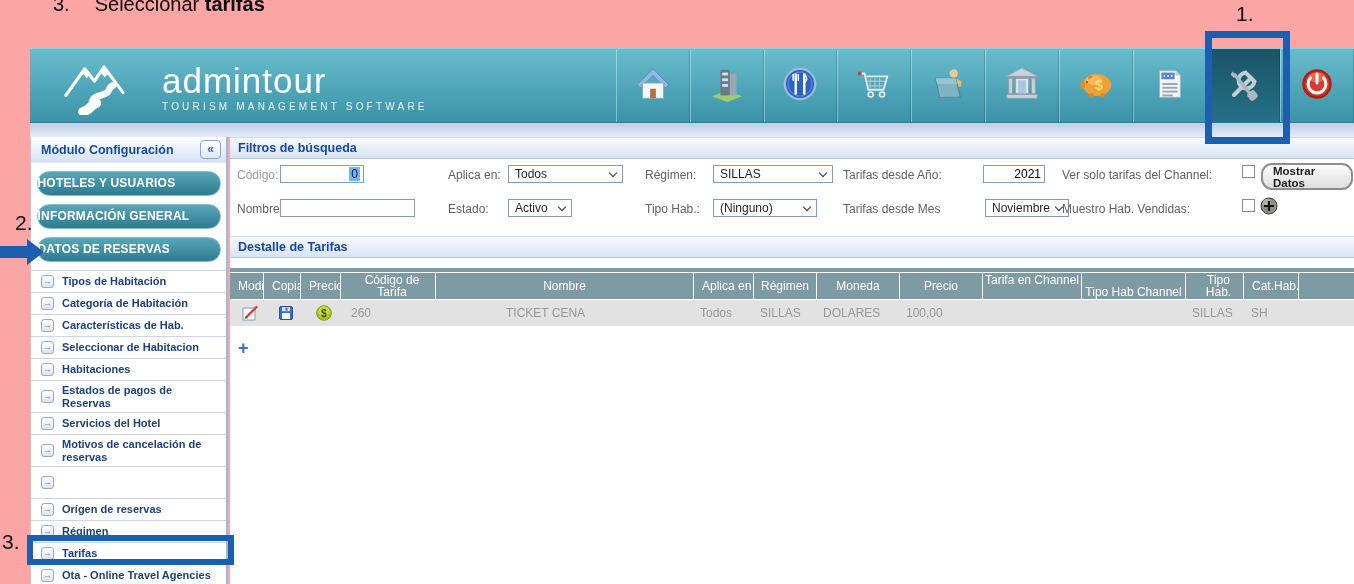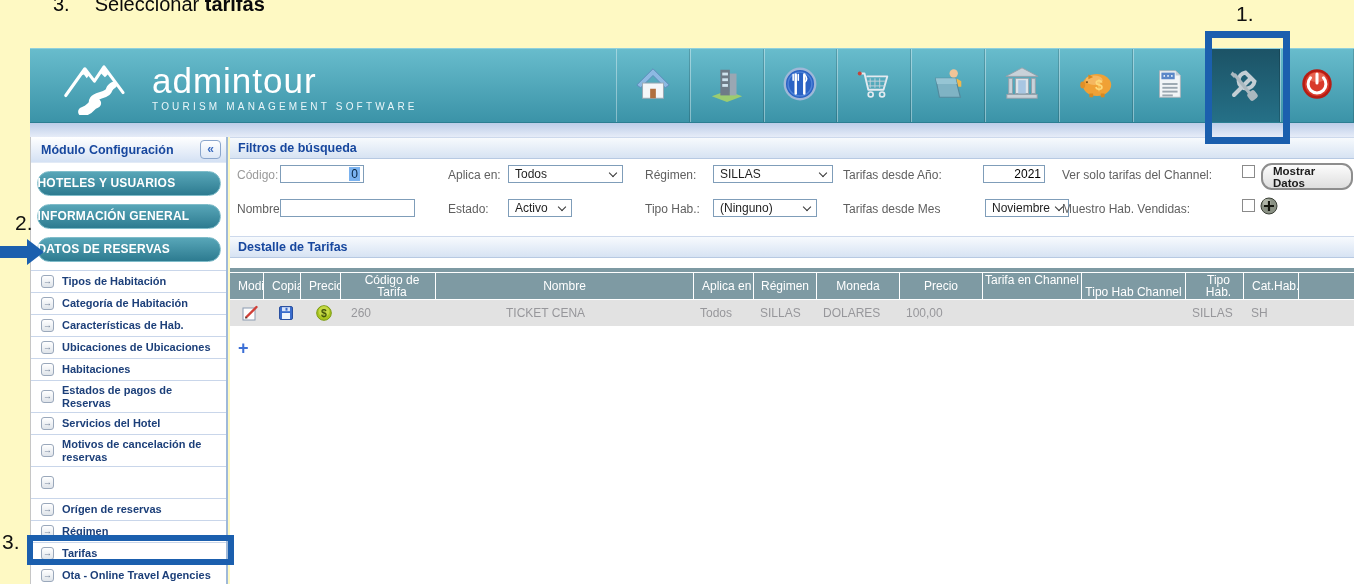--- a/index.html
+++ b/index.html
@@ -1,30 +1,30 @@
 <!DOCTYPE html>
 <html><head>
 <meta charset="utf-8">
 <style>
   *{margin:0;padding:0;box-sizing:border-box}
   html,body{background:#fff}
   .page{position:relative;width:1354px;height:584px;overflow:hidden;
-        font-family:"Liberation Sans","DejaVu Sans",sans-serif;background:#fef9c3}
+        font-family:"Liberation Sans","DejaVu Sans",sans-serif;background:#fca5a5}
   .abs{position:absolute}
 
   
   .doc-step{left:53px;top:-7px;font-size:20px;color:#0a0a0a;white-space:nowrap}
   .doc-step .num{display:inline-block;margin-right:25px}
   .doc-step b{font-weight:700}
 
   
   .app-header{left:30px;top:48px;width:1324px;height:75px;
     background:linear-gradient(#68bccc,#3b93a8);border-top:1px solid #8fd0dc;border-bottom:1px solid #2b7e92}
   .logo{position:absolute;left:30px;top:6px;display:flex;align-items:center}
-  .logo-text{margin-left:6px}
+  .logo-text{margin-left:16px}
   .logo-title{color:#fff;font-size:35px;font-weight:400;letter-spacing:1px;line-height:36px}
   .logo-sub{color:#eaf6f9;font-size:10px;letter-spacing:3.2px;margin-top:2px}
   .toolbar{position:absolute;right:0;top:0;height:73px;display:flex;width:738px}
   .tool-cell{flex:1;display:flex;align-items:center;justify-content:center;
     border-left:1px solid rgba(255,255,255,.38);border-right:1px solid rgba(0,0,0,.16);cursor:pointer}
   .tool-cell.active{background:linear-gradient(#1c5366,#257087)}
   .header-strip{left:30px;top:123px;width:1324px;height:14px;background:linear-gradient(#bccde8,#e6ecf8)}
 
   
   .sidebar{left:30px;top:137px;width:198px;height:447px;background:#fff;
@@ -251,21 +251,21 @@
       <div class="mi">
         <span class="mi-icon">→</span>
         <span class="mi-label">Categoría de Habitación</span>
       </div>
       <div class="mi">
         <span class="mi-icon">→</span>
         <span class="mi-label">Características de Hab.</span>
       </div>
       <div class="mi">
         <span class="mi-icon">→</span>
-        <span class="mi-label">Ubicaciones de Ubicaciones</span>
+        <span class="mi-label">Seleccionar de Habitacion</span>
       </div>
       <div class="mi">
         <span class="mi-icon">→</span>
         <span class="mi-label">Habitaciones</span>
       </div>
       <div class="mi tall">
         <span class="mi-icon">→</span>
         <span class="mi-label" style="max-width:140px">Estados de pagos de Reservas</span>
       </div>
       <div class="mi">

